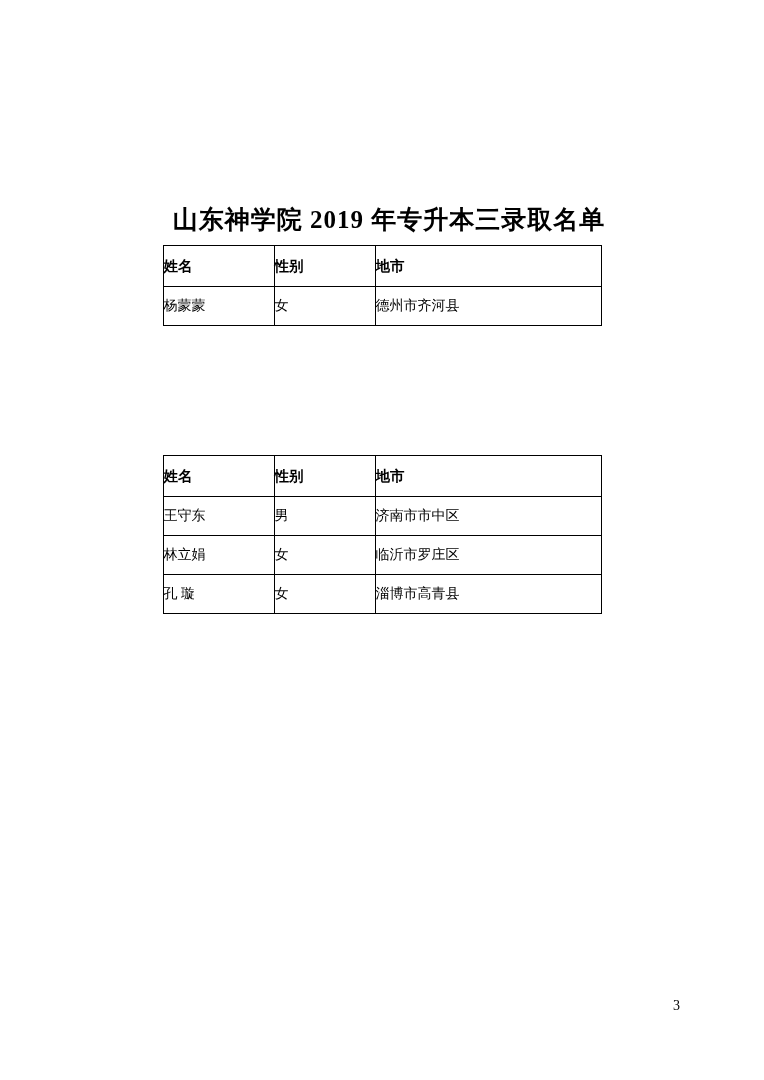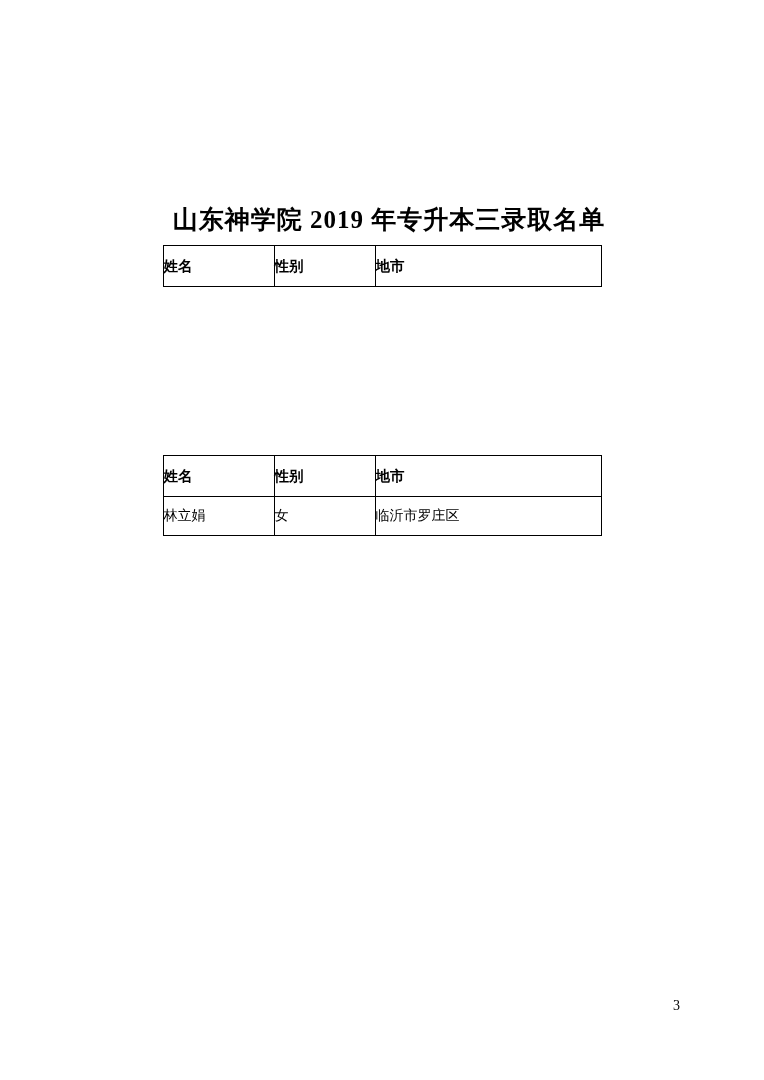--- a/index.html
+++ b/index.html
@@ -87,37 +87,52 @@
     <h1 class="doc-title">山东神学院 2019 年专升本三录取名单</h1>
     <table class="roster">
       <thead>
         <tr>
           <th class="col-name">姓名</th>
           <th class="col-gender">性别</th>
           <th class="col-city">地市</th>
         </tr>
       </thead>
       <tbody>
+        <tr>
+          <td>杨蒙蒙</td>
+          <td>女</td>
+          <td>德州市齐河县</td>
+        </tr>
       </tbody>
     </table>
   </div>
 
   <div class="section section-2">
     <table class="roster">
       <thead>
         <tr>
           <th class="col-name">姓名</th>
           <th class="col-gender">性别</th>
           <th class="col-city">地市</th>
         </tr>
       </thead>
       <tbody>
         <tr>
+          <td>王守东</td>
+          <td>男</td>
+          <td>济南市市中区</td>
+        </tr>
+        <tr>
           <td>林立娟</td>
           <td>女</td>
           <td>临沂市罗庄区</td>
+        </tr>
+        <tr>
+          <td>孔  璇</td>
+          <td>女</td>
+          <td>淄博市高青县</td>
         </tr>
       </tbody>
     </table>
   </div>
 
   <div class="page-number">3</div>
 </div>
 
 </body></html>

